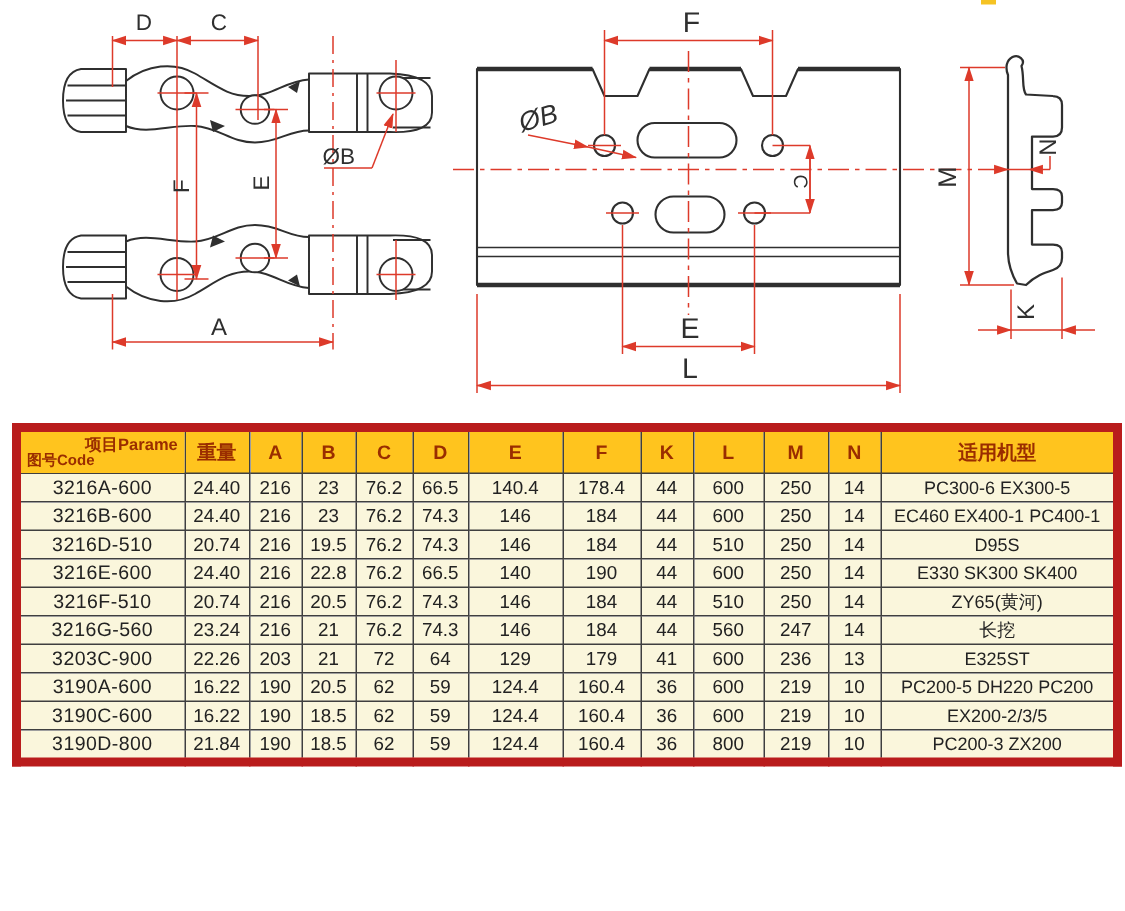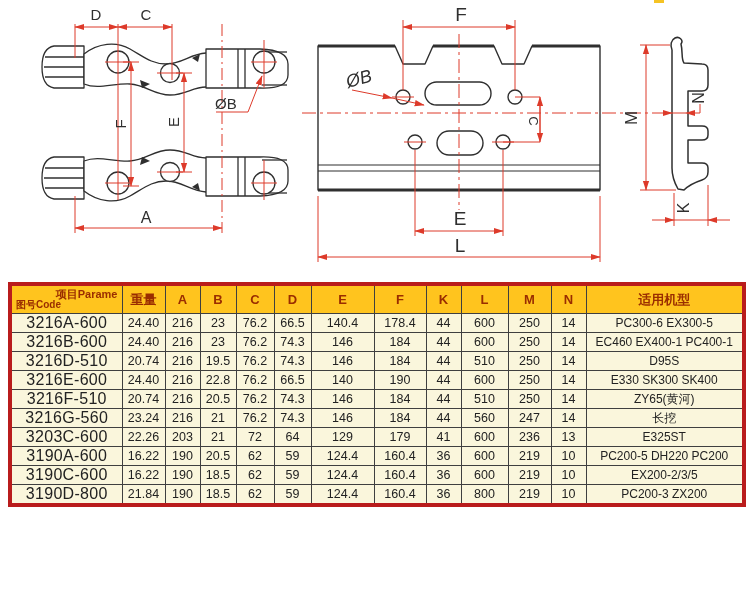--- a/index.html
+++ b/index.html
@@ -5,34 +5,34 @@
   html,body{margin:0;padding:0}
   body{
     width:750px;height:607px;position:relative;overflow:hidden;
     background:#ffffff;font-family:"Liberation Sans",sans-serif;
   }
   svg.drawings{position:absolute;top:0;left:0;display:block}
   .dim-label{fill:#2f2f2f;font-family:"Liberation Sans",sans-serif}
   table.spec{
     position:absolute;left:8px;top:282px;width:734px;
     border-collapse:collapse;table-layout:fixed;
-    border:4px solid #b91c1c;
+    border:6px solid #b91c1c;
   }
   table.spec th, table.spec td{
     border:1px solid #3f3f3f;text-align:center;vertical-align:middle;
     overflow:hidden;white-space:nowrap;padding:0;
   }
   table.spec thead th{
     background:#ffc41e;color:#9a2d00;height:27px;
     font-size:13px;font-weight:bold;
   }
   table.spec td{
     height:18px;line-height:18px;font-size:12.5px;color:#222;background:#faf6dc;
   }
-  table.spec td.code{font-size:16px;letter-spacing:.3px}
+  table.spec td.code{font-size:13px;letter-spacing:.3px}
   table.spec td.model{font-size:12px}
   th.corner{
     position:relative;
     background:
       linear-gradient(to bottom right,
         rgba(0,0,0,0) calc(50% - 1px), #3f3f3f calc(50% - 1px),
         #3f3f3f calc(50% + 1px), rgba(0,0,0,0) calc(50% + 1px)),
       #ffc41e;
   }
   th.corner .corner-top{position:absolute;top:1px;right:4px;font-size:11px}
@@ -314,21 +314,21 @@
         <td>74.3</td>
         <td>146</td>
         <td>184</td>
         <td>44</td>
         <td>560</td>
         <td>247</td>
         <td>14</td>
         <td class="model">长挖</td>
       </tr>
       <tr>
-        <td class="code">3203C-600</td>
+        <td class="code">3203C-900</td>
         <td>22.26</td>
         <td>203</td>
         <td>21</td>
         <td>72</td>
         <td>64</td>
         <td>129</td>
         <td>179</td>
         <td>41</td>
         <td>600</td>
         <td>236</td>

